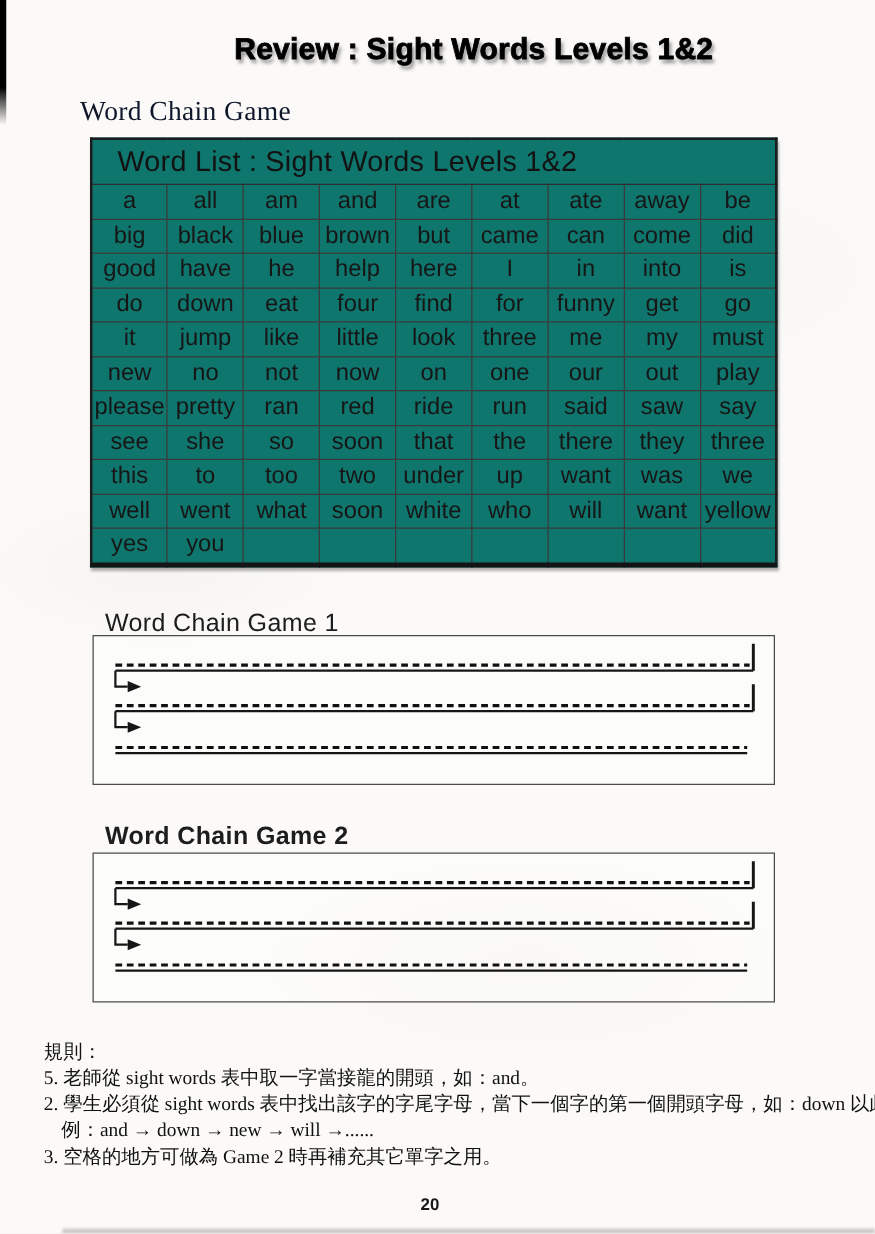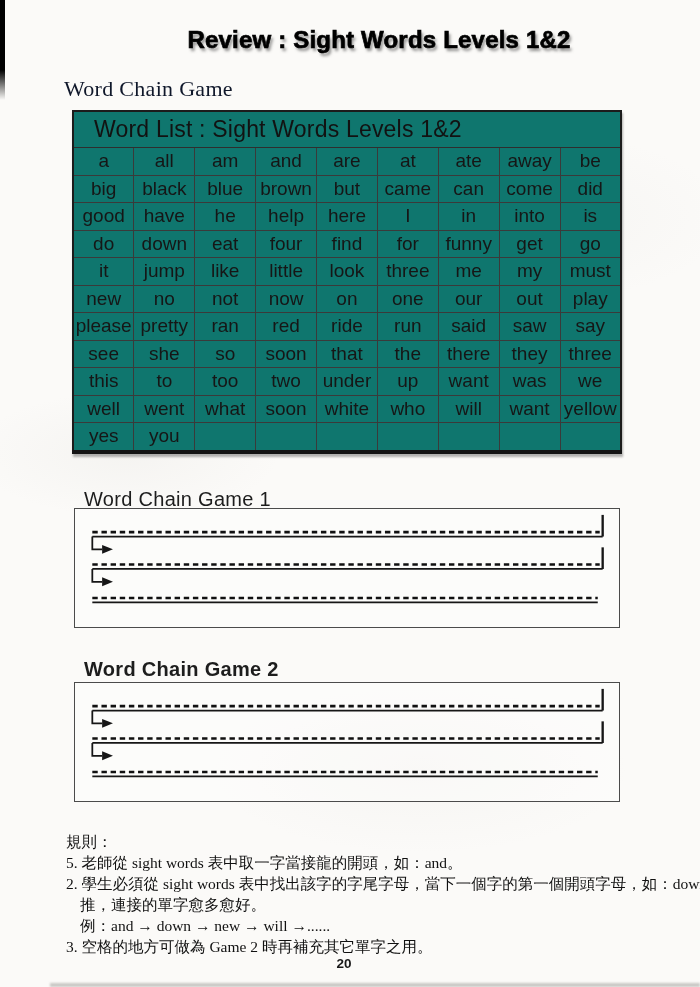--- a/index.html
+++ b/index.html
@@ -83,21 +83,21 @@
   .game-box.g1{top:508px;}
   .game-box.g2{top:682px;}
   .game-box svg{display:block;width:100%;height:100%;}
 
   
   .rules{
     position:absolute;left:35px;top:831px;width:640px;
     font-family:"Liberation Serif","DejaVu Serif",serif;
     font-size:15.5px;line-height:21px;color:#111;
   }
-  .rule-line{white-space:nowrap;margin-left:31px;}
+  .rule-line{white-space:nowrap;}
   .rule-line.indent{padding-left:14px;}
 
   .page-number{
     position:absolute;left:0;top:956px;width:100%;
     padding-right:12px;box-sizing:border-box;
     text-align:center;font-size:13.5px;font-weight:600;color:#181818;
   }
 </style>
 </head>
 <body>
@@ -291,21 +291,20 @@
 
       <line x1="14" y1="90.5" x2="528" y2="90.5" stroke="#111" stroke-width="2.6" stroke-dasharray="5.5 3.8"></line>
       <line x1="14" y1="95" x2="528" y2="95" stroke="#161616" stroke-width="1.8"></line>
     </svg>
   </div>
 
   <div class="rules" id="rules-lines">
       <div class="rule-line">規則：</div>
       <div class="rule-line">5. 老師從 sight words 表中取一字當接龍的開頭，如：and。</div>
       <div class="rule-line">2. 學生必須從 sight words 表中找出該字的字尾字母，當下一個字的第一個開頭字母，如：down 以此類</div>
-      <div class="rule-line indent">推，連接的單字愈多愈好。</div>
       <div class="rule-line indent">例：and → down → new → will →......</div>
       <div class="rule-line">3. 空格的地方可做為 Game 2 時再補充其它單字之用。</div>
     </div>
 
   <div class="page-number">20</div>
 
   <div class="scan-edge-bottom"></div>
 </div>
 
 </body></html>

